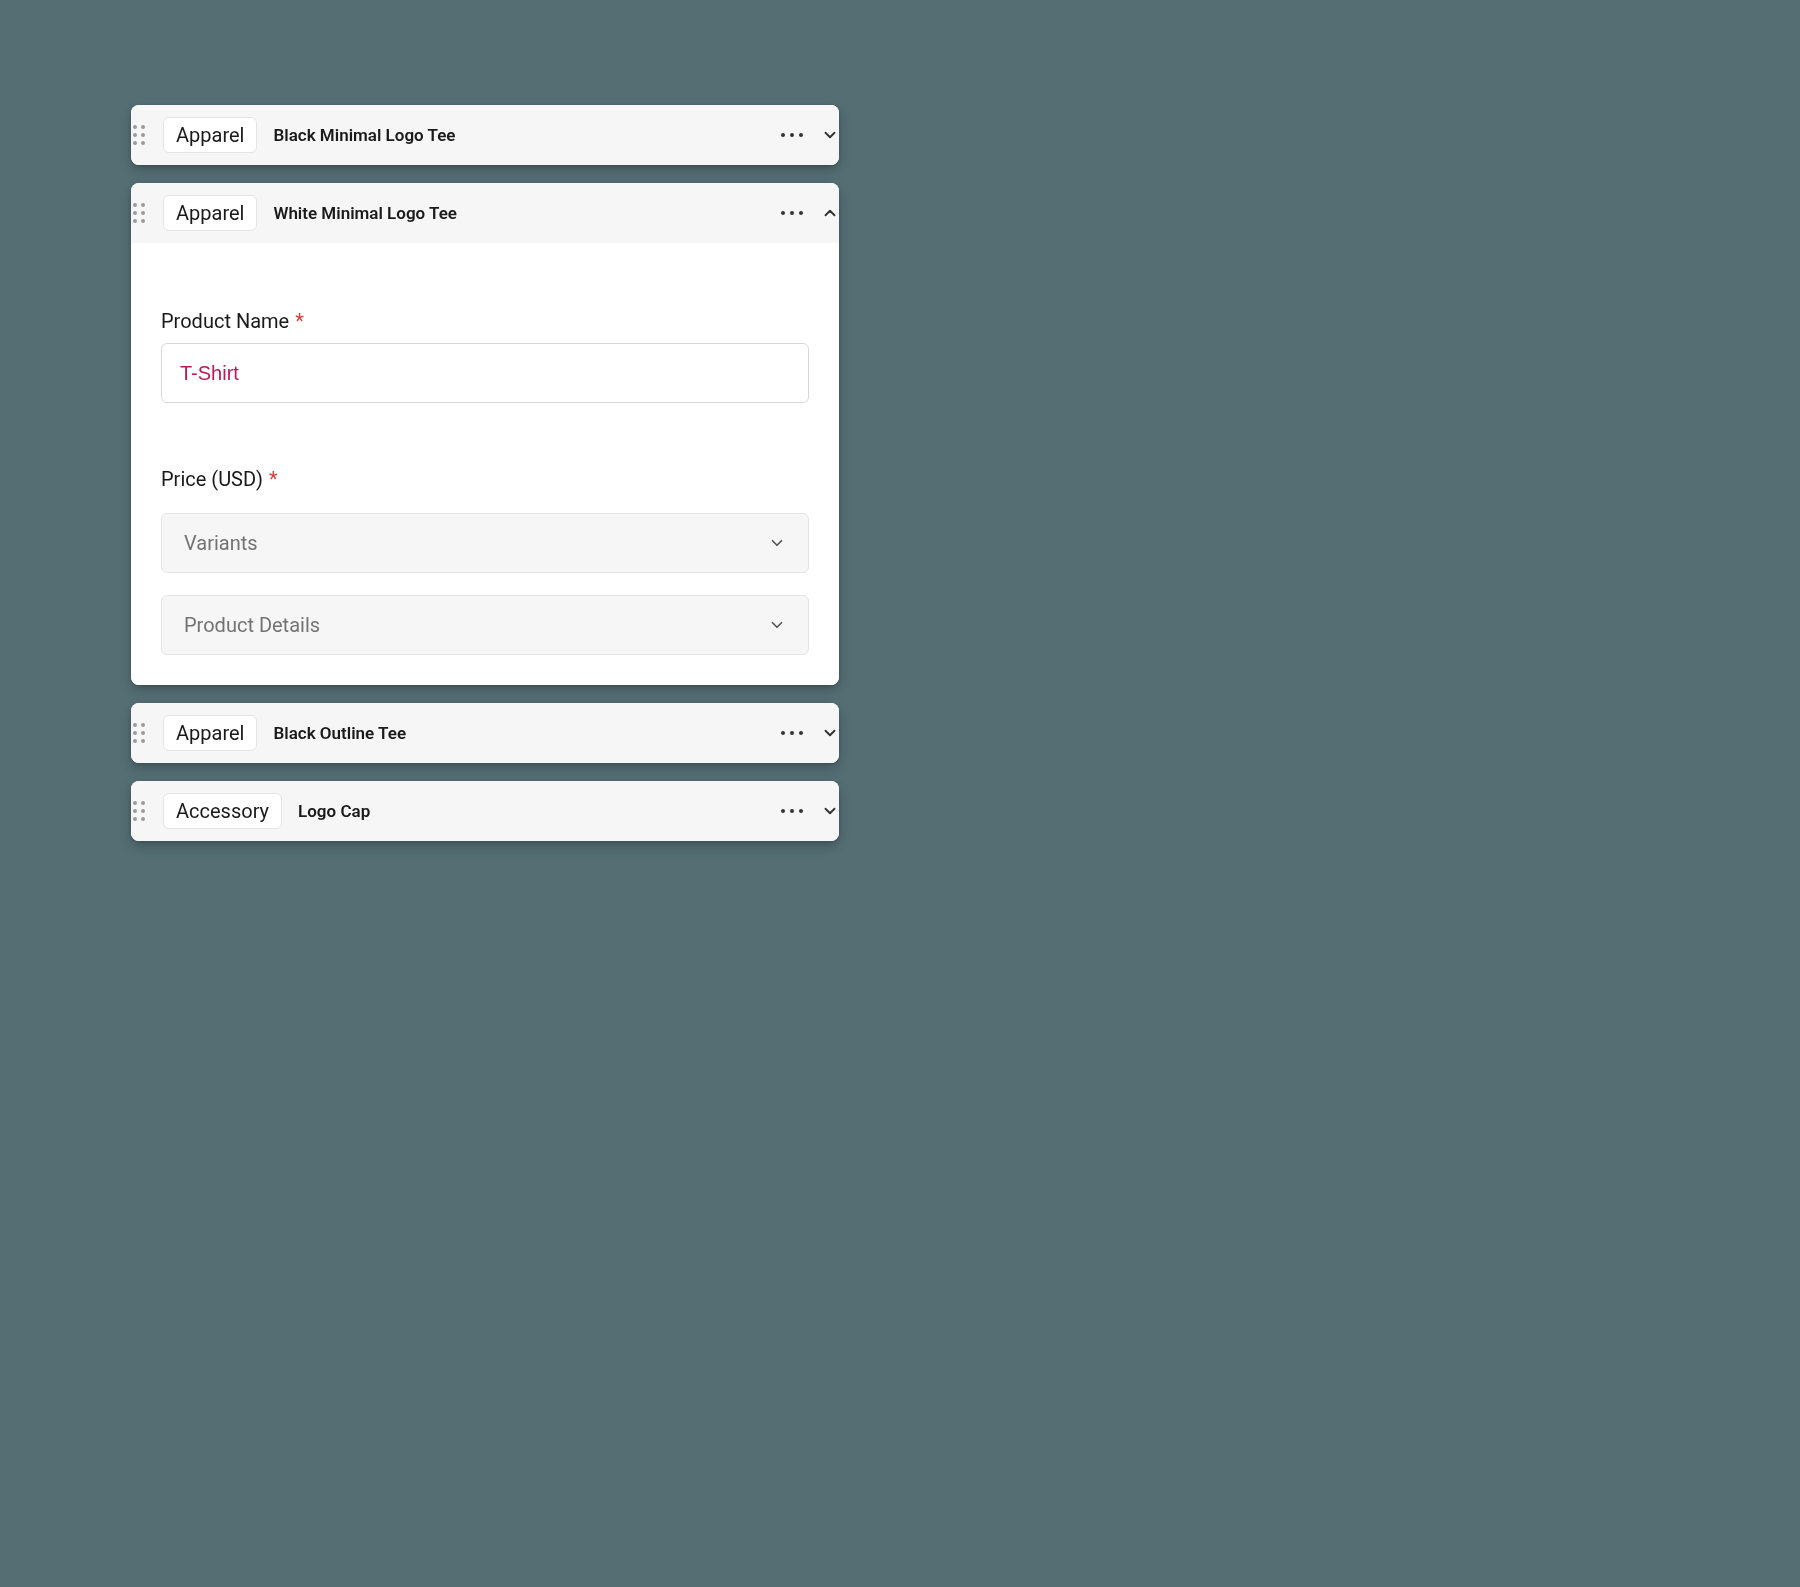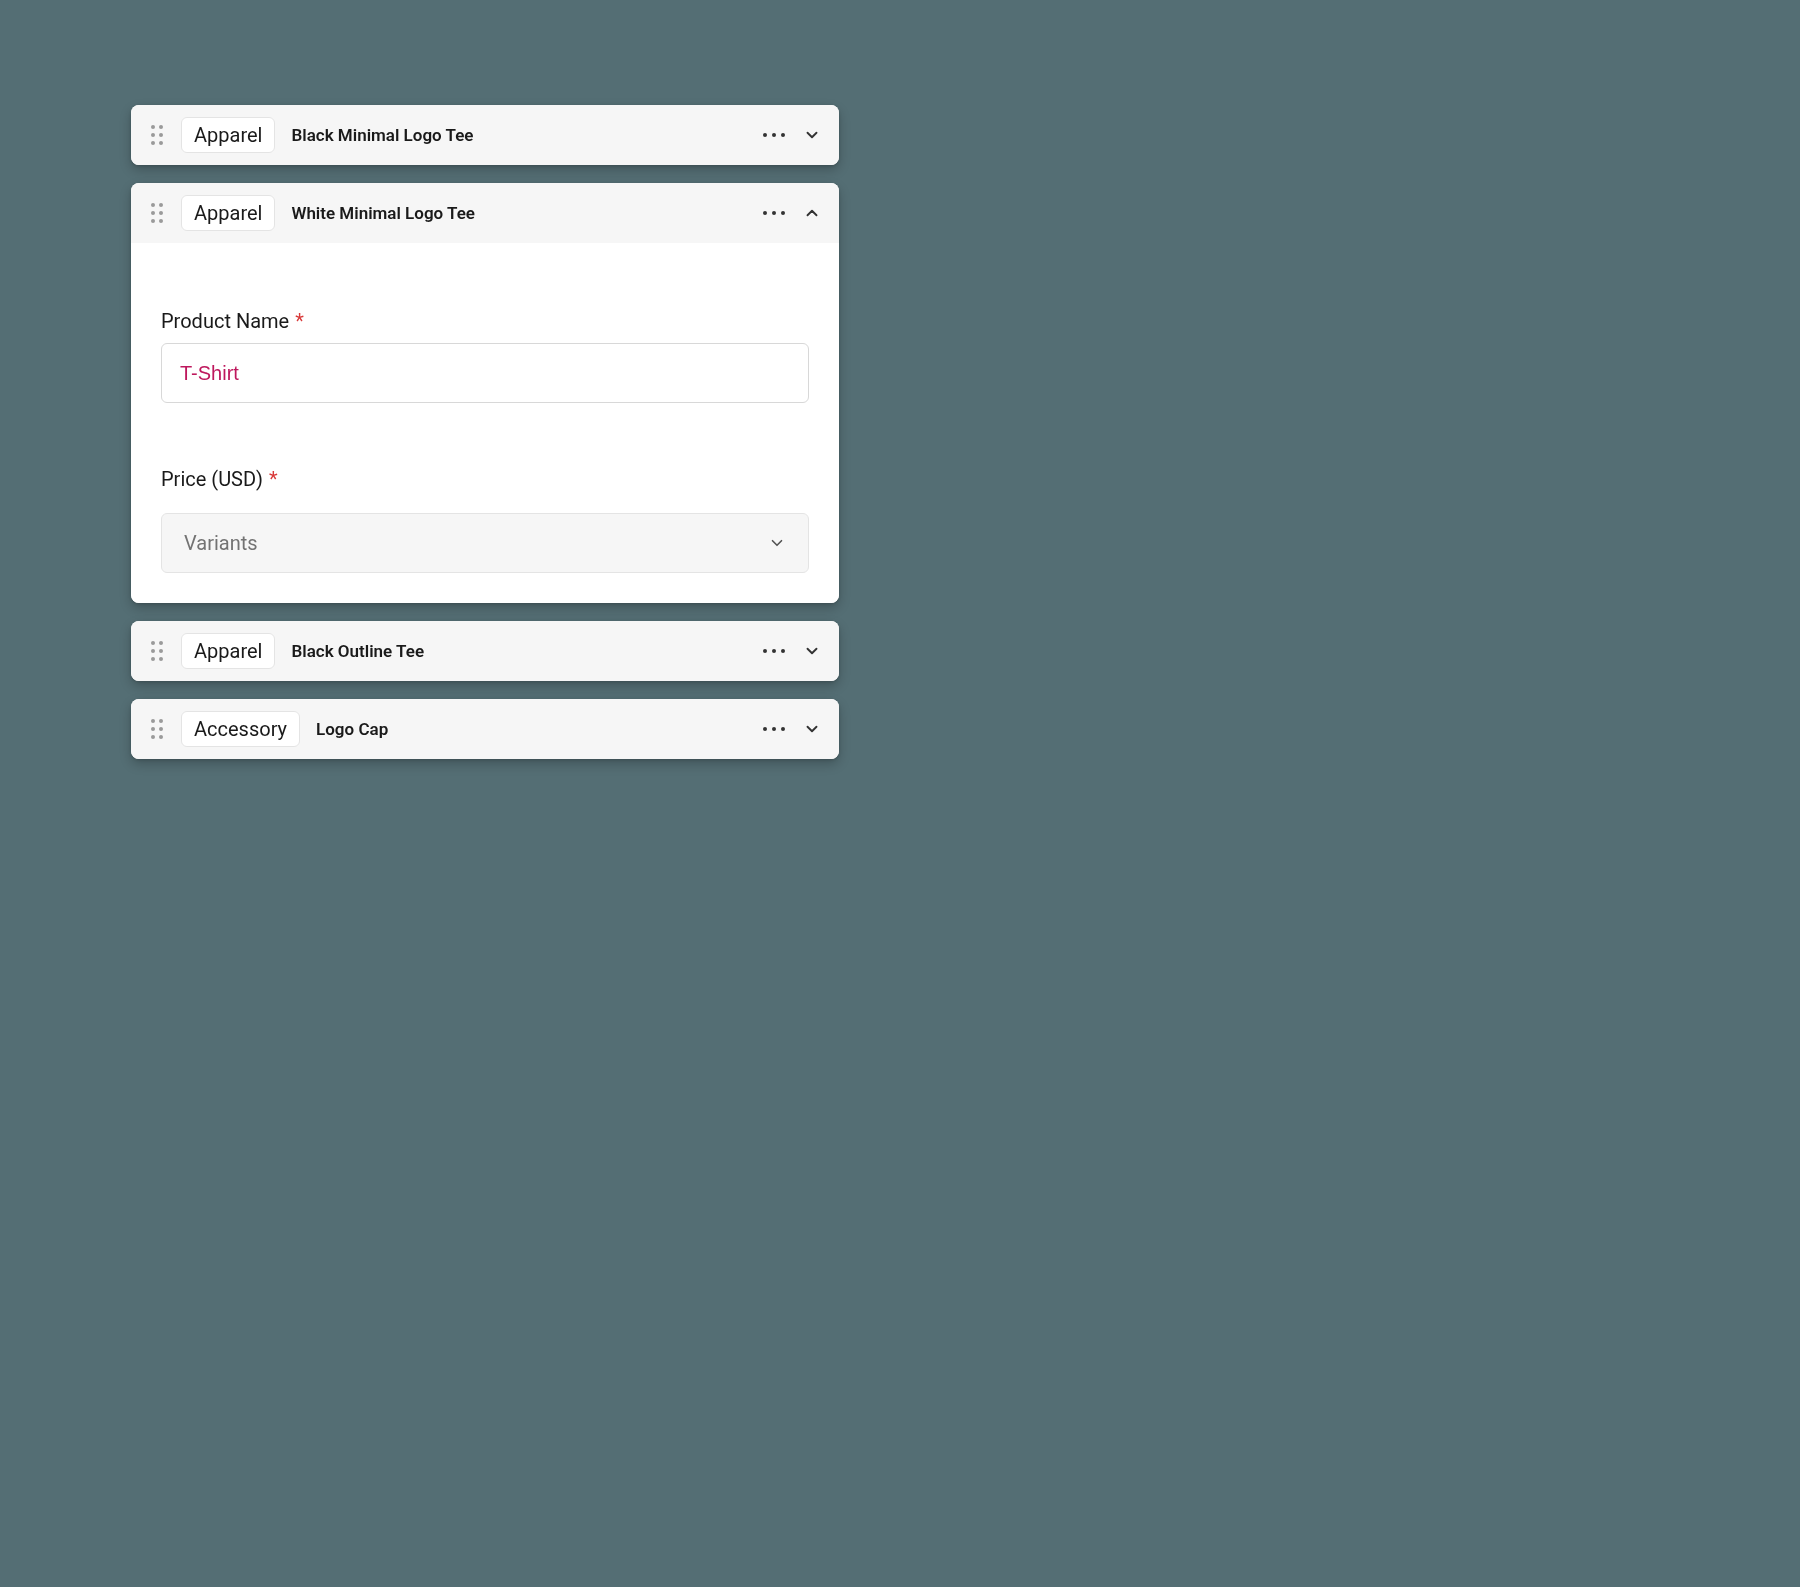--- a/index.html
+++ b/index.html
@@ -24,21 +24,21 @@
     .card {
       border-radius: 8px;
       box-shadow: 0 5px 12px rgba(0,0,0,0.22), 0 1px 3px rgba(0,0,0,0.15);
       overflow: hidden;
       background: #ffffff;
     }
     .card-header {
       background: #f6f6f6;
       display: flex;
       align-items: center;
-      padding: 12px 18px;
+      padding: 12px 0;
       gap: 16px;
       min-height: 60px;
     }
     .drag-handle {
       width: 16px;
       height: 24px;
       display: flex;
       flex-wrap: wrap;
       align-content: center;
       justify-content: center;
@@ -216,20 +216,28 @@
         </label>
       </div>
       <div class="sub-accordion">
         <span class="sub-accordion-label">Variants</span>
         <div class="chevron">
           <svg viewBox="0 0 24 24" fill="none" stroke="#555" stroke-width="2.2" stroke-linecap="round" stroke-linejoin="round">
               <polyline points="6 9 12 15 18 9"></polyline>
             </svg>
         </div>
       </div>
+      <div class="sub-accordion">
+        <span class="sub-accordion-label">Product Details</span>
+        <div class="chevron">
+          <svg viewBox="0 0 24 24" fill="none" stroke="#555" stroke-width="2.2" stroke-linecap="round" stroke-linejoin="round">
+              <polyline points="6 9 12 15 18 9"></polyline>
+            </svg>
+        </div>
+      </div>
     </div>
   </div>
 
   <div class="card">
     <div class="card-header">
       <div class="drag-handle">
         <span class="dot"></span>
           <span class="dot"></span>
           <span class="dot"></span>
           <span class="dot"></span>

